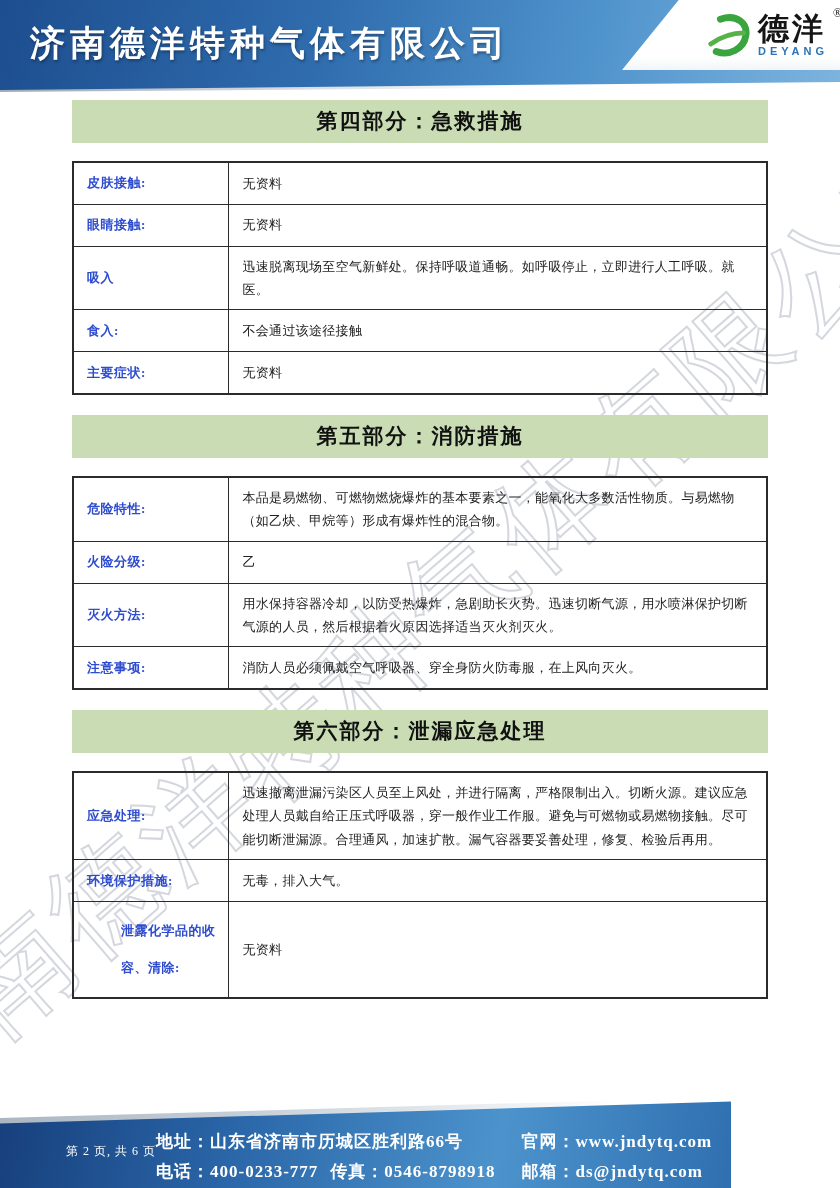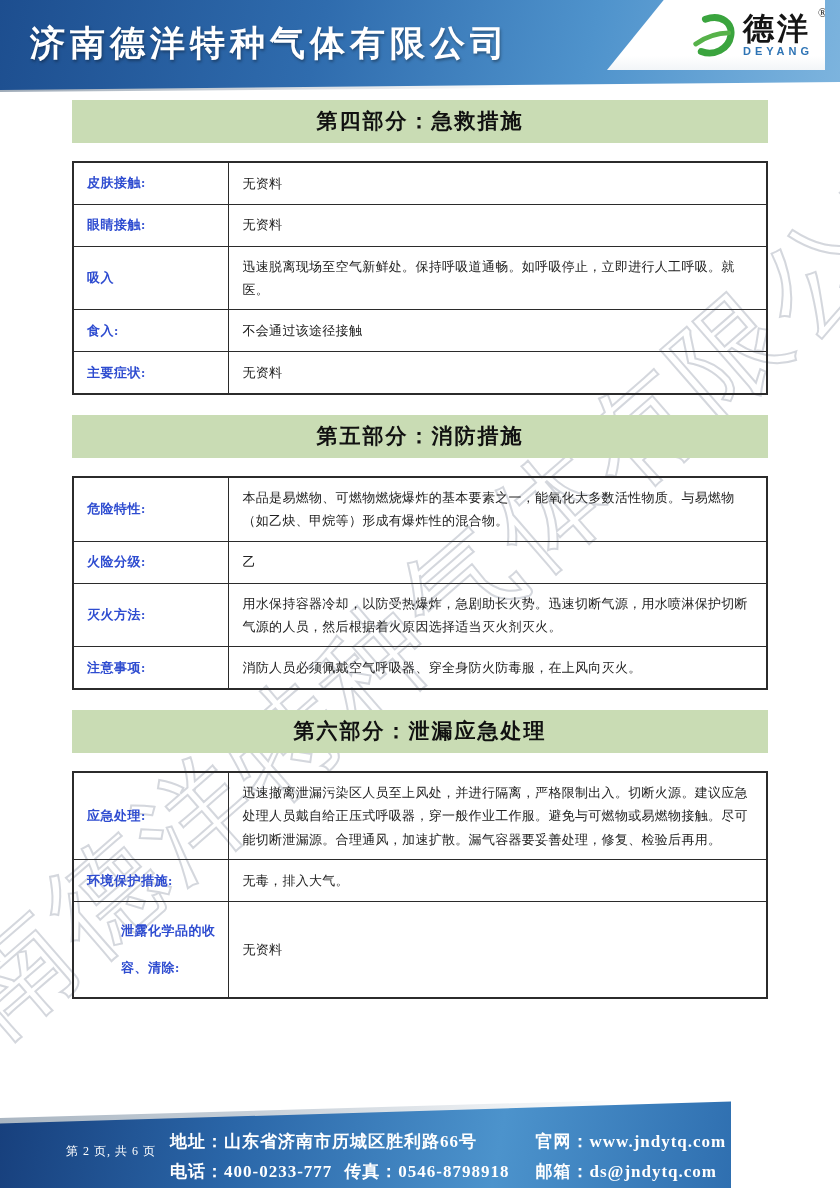--- a/index.html
+++ b/index.html
@@ -28,21 +28,21 @@
     background:linear-gradient(103deg,
       var(--header-blue-dark,#1d4e8f) 0%, #2f6cae 38%, #4f93cc 70%, var(--header-blue-light,#7db4de) 100%);
     clip-path:polygon(0 0,100% 0,100% 91%,0 100%);
   }
   .company-name {
     position:absolute; left:30px; top:20px;
     color:#fff; font-size:35px; font-weight:bold; letter-spacing:5px;
     text-shadow:1px 2px 3px rgba(0,0,0,.35);
   }
   .logo-wedge {
-    position:absolute; right:15px; top:0; width:218px; height:70px;
+    position:absolute; right:0; top:0; width:218px; height:70px;
     background:linear-gradient(180deg,#ffffff 80%,#f2f5f8 100%);
     clip-path:polygon(26% 0,100% 0,100% 100%,0 100%);
     display:flex; align-items:center; justify-content:flex-end; padding-right:12px;
   }
   .logo { display:flex; align-items:center; gap:6px; }
   .logo svg { display:block; }
   .logo-text { line-height:1; position:relative; }
   .logo-cn { font-size:31px; font-weight:900; color:#151515; letter-spacing:3px;
              font-family:"Liberation Sans","DejaVu Sans",sans-serif; }
   .logo-reg { position:absolute; top:-6px; right:-14px; font-size:12px; color:#151515; }
@@ -86,21 +86,21 @@
   }
   .footer-blue {
     position:absolute; inset:0;
     background:linear-gradient(100deg,#173f7c 0%, #2a66a8 32%, #4c93cc 68%, #2f6fb0 100%);
     clip-path:polygon(0 30%,100% 6%,100% 100%,0 100%);
     display:flex; align-items:flex-start; padding:34px 26px 0 66px;
   }
   .page-info {
     color:#fff; font-size:12px; letter-spacing:1px; margin-top:13px; white-space:nowrap;
   }
-  .contact-left { margin-left:14px; display:flex; flex-direction:column; gap:7px; }
+  .contact-left { display:flex; flex-direction:column; gap:7px; }
   .contact-right { margin-left:26px; display:flex; flex-direction:column; gap:7px;justify-content:flex-end; }
   .c-row { color:#fff; font-size:17px; font-weight:bold; letter-spacing:1px; white-space:nowrap; }
   .c-row .gap { display:inline-block; width:12px; }
 </style>
 </head>
 <body>
 
 <div class="page">
 
   <div class="watermark">济南德洋特种气体有限公司</div>

